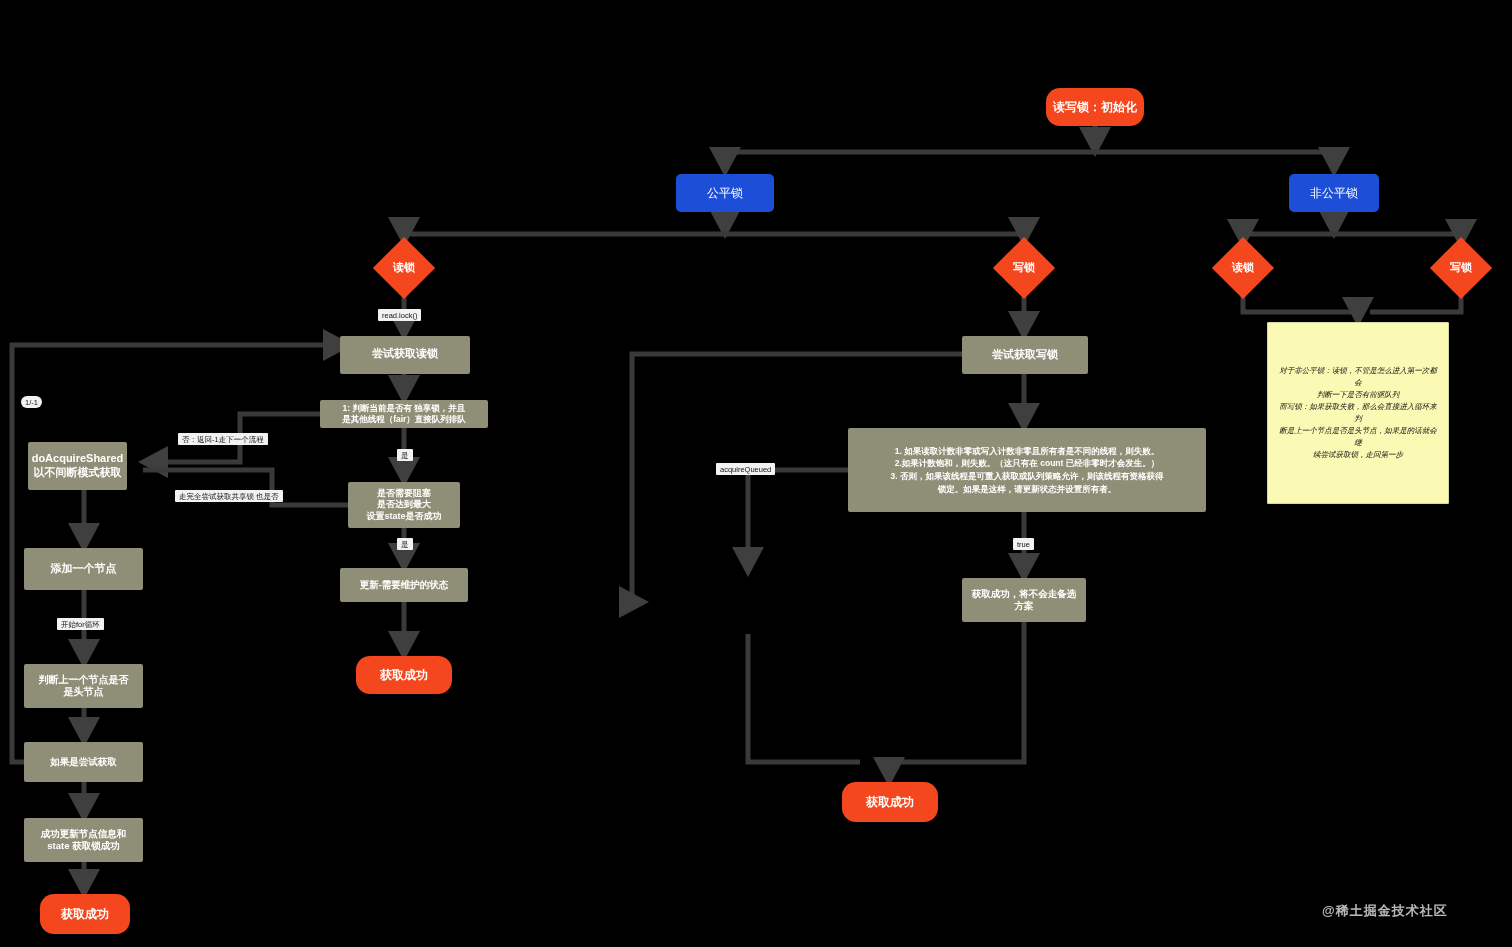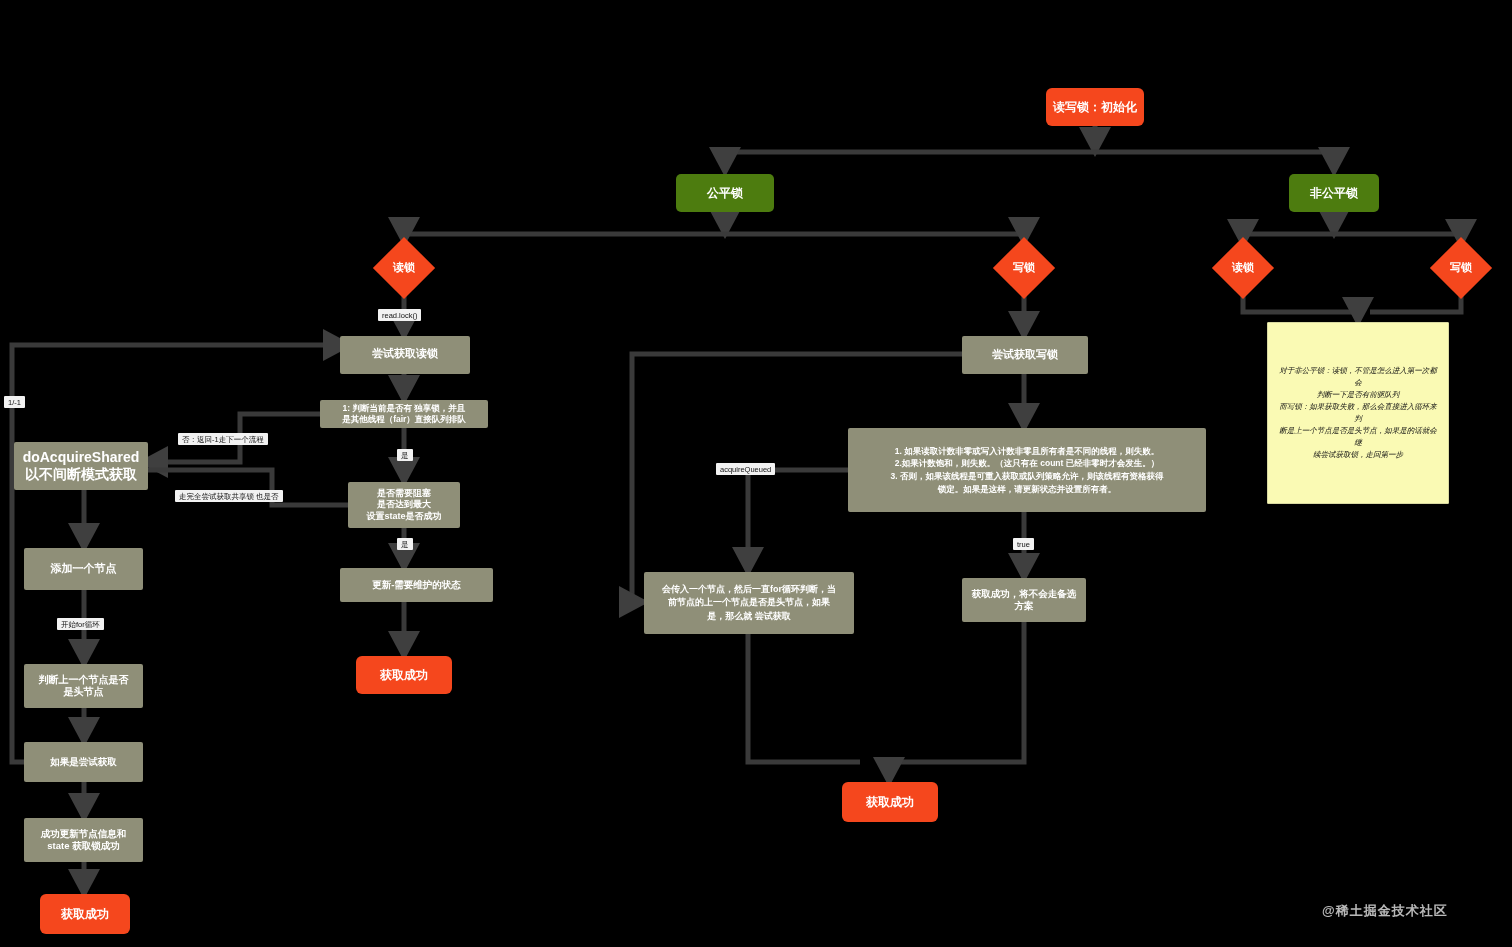--- a/index.html
+++ b/index.html
@@ -31,29 +31,29 @@
     align-items: center;
     justify-content: center;
     text-align: center;
     color: #ffffff;
     line-height: 1.25;
     white-space: pre-line;
     z-index: 5;
   }
   .n-orange {
     background: #F5471D;
-    border-radius: 6px;
+    border-radius: 14px;
     font-weight: bold;
     font-size: 12px;
     color: #fff;
   }
   .n-teal {
-    background: #4d7c0f;
+    background: #1d4ed8;
     border-radius: 5px;
-    font-weight: bold;
+    font-weight: normal;
     font-size: 12px;
     color: #fff;
   }
   .n-olive {
     background: #8F8F78;
     border-radius: 2px;
     font-weight: bold;
     font-size: 11px;
     color: #ffffff;
     padding: 4px 6px;
@@ -212,29 +212,29 @@
     <span>1: 判断当前是否有 独享锁，并且
 是其他线程（fair）直接队列排队</span>
   </div>
 
   <div class="node n-olive" style="left:348px; top:482px; width:112px; height:46px; font-size:9px;">
     <span>是否需要阻塞
 是否达到最大
 设置state是否成功</span>
   </div>
 
-  <div class="node n-olive" style="left:340px; top:568px; width:153px; height:34px; font-size:9.5px;">
+  <div class="node n-olive" style="left:340px; top:568px; width:128px; height:34px; font-size:9.5px;">
     <span>更新-需要维护的状态</span>
   </div>
 
   <div class="node n-orange" style="left:356px; top:656px; width:96px; height:38px;">
     <span>获取成功</span>
   </div>
 
-  <div class="node n-olive" style="left:14px; top:442px; width:134px; height:48px; font-size:14px;">
+  <div class="node n-olive" style="left:28px; top:442px; width:99px; height:48px; font-size:11px;">
     <span>doAcquireShared
 以不间断模式获取</span>
   </div>
 
   <div class="node n-olive" style="left:24px; top:548px; width:119px; height:42px;">
     <span>添加一个节点</span>
   </div>
 
   <div class="node n-olive" style="left:24px; top:664px; width:119px; height:44px; font-size:10px;">
     <span>判断上一个节点是否
@@ -258,25 +258,20 @@
     <span>尝试获取写锁</span>
   </div>
 
   <div class="node n-olive" style="left:848px; top:428px; width:358px; height:84px; font-size:8.5px; line-height:1.5;">
     <span>1. 如果读取计数非零或写入计数非零且所有者是不同的线程，则失败。
 2.如果计数饱和，则失败。（这只有在 count 已经非零时才会发生。）
 3. 否则，如果该线程是可重入获取或队列策略允许，则该线程有资格获得
 锁定。如果是这样，请更新状态并设置所有者。</span>
   </div>
 
-  <div class="node n-olive" style="left:644px; top:572px; width:210px; height:62px; font-size:9px; line-height:1.5;">
-    <span>会传入一个节点，然后一直for循环判断，当
-前节点的上一个节点是否是头节点，如果
-是，那么就 尝试获取</span>
-  </div>
 
   <div class="node n-olive" style="left:962px; top:578px; width:124px; height:44px; font-size:9.5px;">
     <span>获取成功，将不会走备选
 方案</span>
   </div>
 
   <div class="node n-orange" style="left:842px; top:782px; width:96px; height:40px;">
     <span>获取成功</span>
   </div>
 
@@ -285,21 +280,21 @@
 判断一下是否有前驱队列
 而写锁：如果获取失败，那么会直接进入循环来判
 断是上一个节点是否是头节点，如果是的话就会继
 续尝试获取锁，走回第一步</span>
   </div>
 
   <div class="edge-label" style="left:378px; top:309px;">
     <span>read.lock()</span>
   </div>
 
-  <div class="edge-label" style="left:4px; top:396px;">
+  <div class="edge-label" style="left:21px; top:396px;border-radius:6px;">
     <span>1/-1</span>
   </div>
 
   <div class="edge-label" style="left:178px; top:433px;">
     <span>否：返回-1走下一个流程</span>
   </div>
 
   <div class="edge-label" style="left:175px; top:490px;">
     <span>走完全尝试获取共享锁 也是否</span>
   </div>

